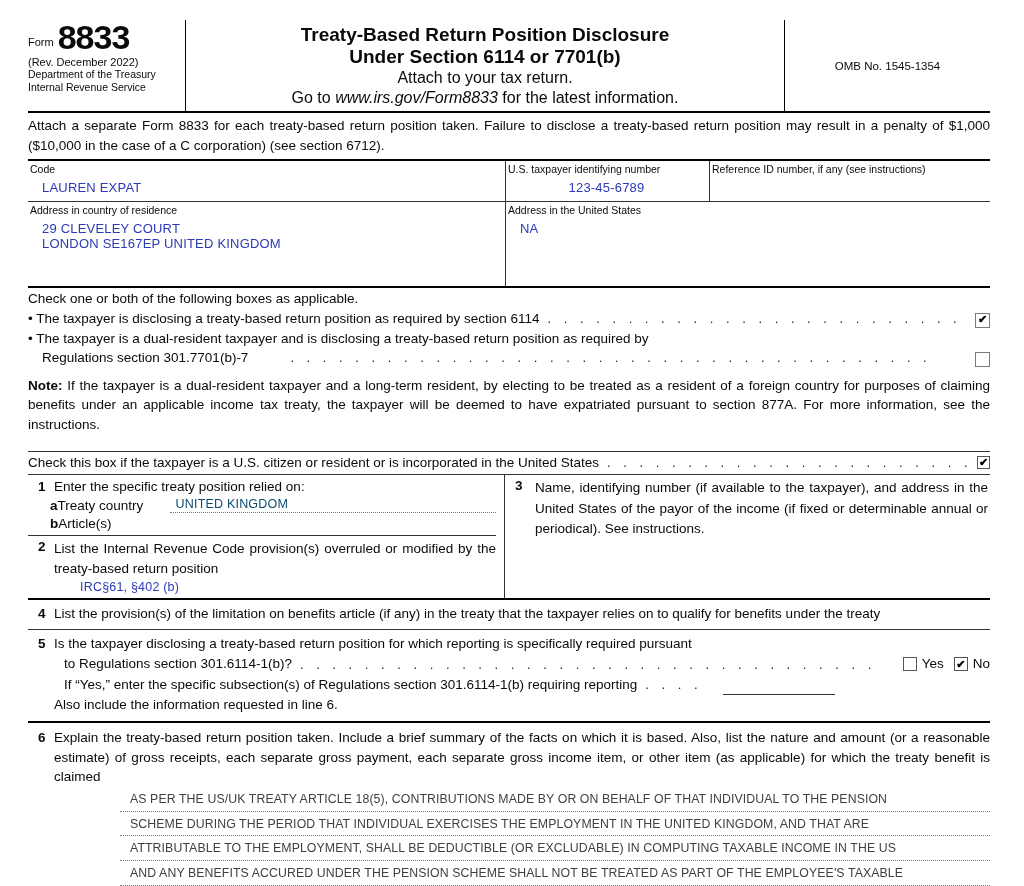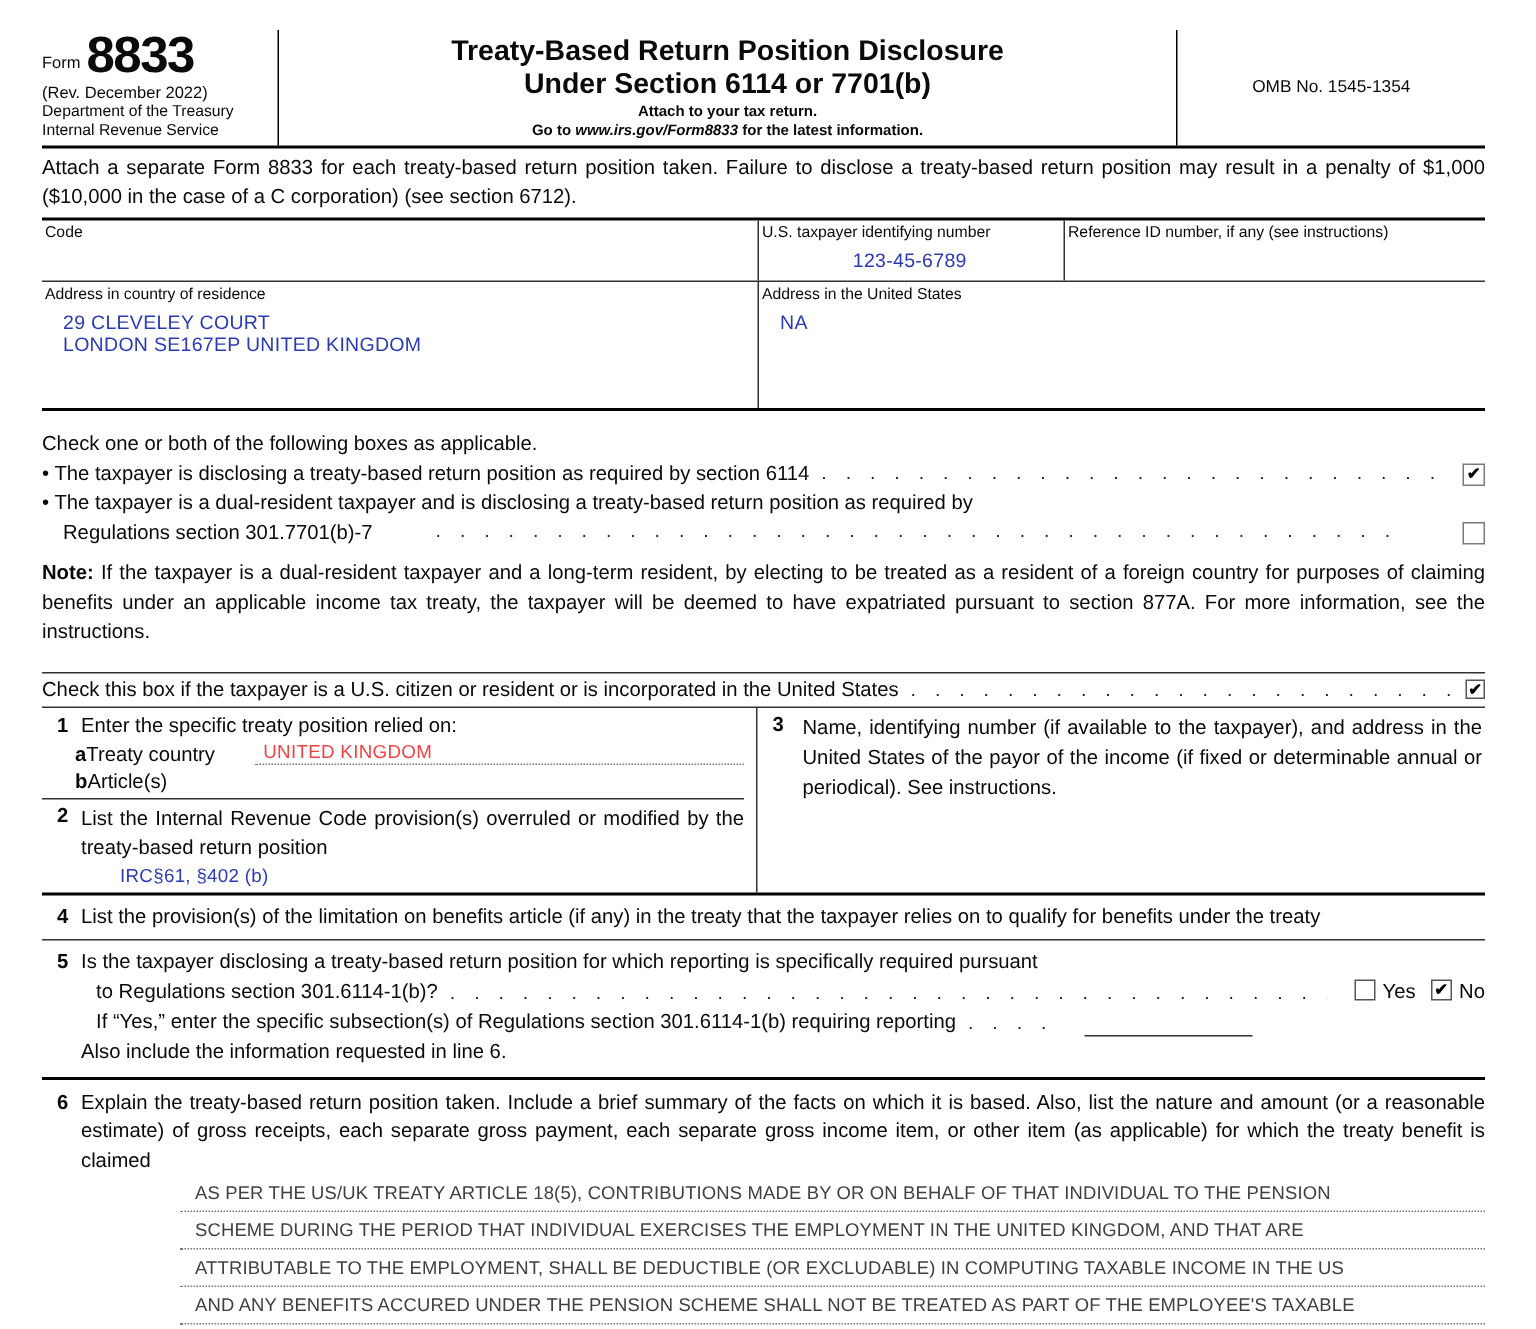--- a/index.html
+++ b/index.html
@@ -10,39 +10,39 @@
   
   .hdr { display:grid; grid-template-columns:158px 1fr 205px; border-bottom:2.5px solid #000; }
   .hdr-left { border-right:1.5px solid #000; padding:2px 4px 3px 0; }
   .form-line { display:flex; align-items:flex-end; gap:4px; }
   .form-word { font-size:11px; padding-bottom:5px; }
   .form-num { font-size:34px; font-weight:900; letter-spacing:-1px; line-height:0.9; }
   .rev { font-size:11px; margin-top:3px; }
   .dept { font-size:10.5px; line-height:1.25; }
   .hdr-center { text-align:center; padding:4px 6px 2px; border-right:1.5px solid #000; }
   .title1, .title2 { font-size:19px; font-weight:bold; line-height:1.15; }
-  .subline { font-size:10px; font-weight:bold; line-height:1.3; }
+  .subline { font-size:16px; font-weight:normal; line-height:1.3; }
   .subline .url { font-style:italic; }
   .hdr-right { display:flex; align-items:center; justify-content:center; font-size:11.5px; }
 
   
   .intro { font-size:13.5px; line-height:1.45; padding:3px 0 4px; text-align:justify; border-bottom:2px solid #000; }
 
   
   .id-table { border-bottom:2px solid #000; font-size:10.5px; }
   .id-row1 { display:grid; grid-template-columns:477px 204px 1fr; border-bottom:1.5px solid #333; }
   .id-row2 { display:grid; grid-template-columns:477px 1fr; }
   .id-cell { padding:2px 4px 4px 2px; }
   .id-cell + .id-cell { border-left:1.5px solid #333; }
   .id-val { color:#2b3ab5; font-size:13px; margin:5px 0 2px 12px; letter-spacing:0.2px; }
   .id-val.center { text-align:center; margin-left:0; }
   .id-row2 .id-cell { height:84px; }
 
   
-  .cb-section { font-size:13.5px; line-height:1.45; padding-top:12px; }
+  .cb-section { font-size:13.5px; line-height:1.45; padding-top:1px; }
   .cb-row { display:flex; align-items:flex-end; }
   .cb-row .txt { white-space:nowrap; }
   .leader { flex:1; overflow:hidden; white-space:nowrap; color:#222; margin:0 8px; font-size:13px; word-spacing:9px; }
   .checkbox { display:inline-flex; width:15px; height:15px; border:1.5px solid #7a7a7a; background:#fff; align-items:center; justify-content:center; font-size:11px; font-weight:bold; color:#000; flex:0 0 auto; margin-bottom:1px; }
   .checkbox.small { width:13px; height:13px; border-color:#555; }
   .indent2 { padding-left:14px;gap:34px; }
 
   
   .note { font-size:13.5px; line-height:1.45; text-align:justify; margin-top:8px; padding-bottom:5px; }
   .note b { font-weight:bold; }
@@ -54,21 +54,21 @@
   .num { font-weight:bold; flex:0 0 26px; text-align:left; padding-left:10px; }
   .ltr { font-weight:bold; flex:0 0 22px; text-align:left; padding-left:22px; }
   .cols { display:grid; grid-template-columns:477px 1fr; border-bottom:2px solid #000; font-size:13.5px; }
   .col-left { border-right:1.5px solid #333; padding-right:8px; }
   .col-right { padding:3px 0 0 6px; display:flex; }
   .col-right .num { flex:0 0 24px; padding-left:4px; }
   .col-right .jtext { text-align:justify; padding-right:2px; line-height:1.5; }
   .l1-head { display:flex; padding-top:4px; }
   .ab-row { display:flex; align-items:flex-end; margin-top:3px; }
   .ab-label { flex:0 0 112px; }
-  .ab-val { flex:1; color:#ef4444; font-size:12.5px; border-bottom:1.5px dotted #777; padding:0 0 1px 6px; letter-spacing:0.2px; }
+  .ab-val { flex:1; color:#0c4a6e; font-size:12.5px; border-bottom:1.5px dotted #777; padding:0 0 1px 6px; letter-spacing:0.2px; }
   .l2 { border-top:1.5px solid #333; margin-top:4px; padding-top:3px; }
   .l2-body { display:flex; }
   .l2 .jtext { text-align:justify; line-height:1.45; }
   .blue-val { color:#2b3ab5; font-size:12.5px; margin:2px 0 4px 52px; letter-spacing:0.2px; }
 
   .line4 { display:flex; padding:4px 0 5px; font-size:13.5px; line-height:1.45; border-bottom:1.5px solid #333; }
   .line4 .jtext { text-align:justify; }
 
   .line5 { padding:4px 0 6px; font-size:13.5px; line-height:1.5; border-bottom:2px solid #000; }
   .l5-r1 { display:flex; }
@@ -111,20 +111,21 @@
       <div>OMB No. 1545-1354</div>
     </div>
   </div>
 
   <div class="intro">Attach a separate Form 8833 for each treaty-based return position taken. Failure to disclose a treaty-based return position may result in a penalty of $1,000 ($10,000 in the case of a C corporation) (see section 6712).</div>
 
   <div class="id-table">
     <div class="id-row1">
       <div class="id-cell">
         <div>Code</div>
+        <div class="id-val">LAUREN EXPAT</div>
       </div>
       <div class="id-cell">
         <div>U.S. taxpayer identifying number</div>
         <div class="id-val center">123-45-6789</div>
       </div>
       <div class="id-cell">
         <div>Reference ID number, if any (see instructions)</div>
         <div class="id-val"></div>
       </div>
     </div>

